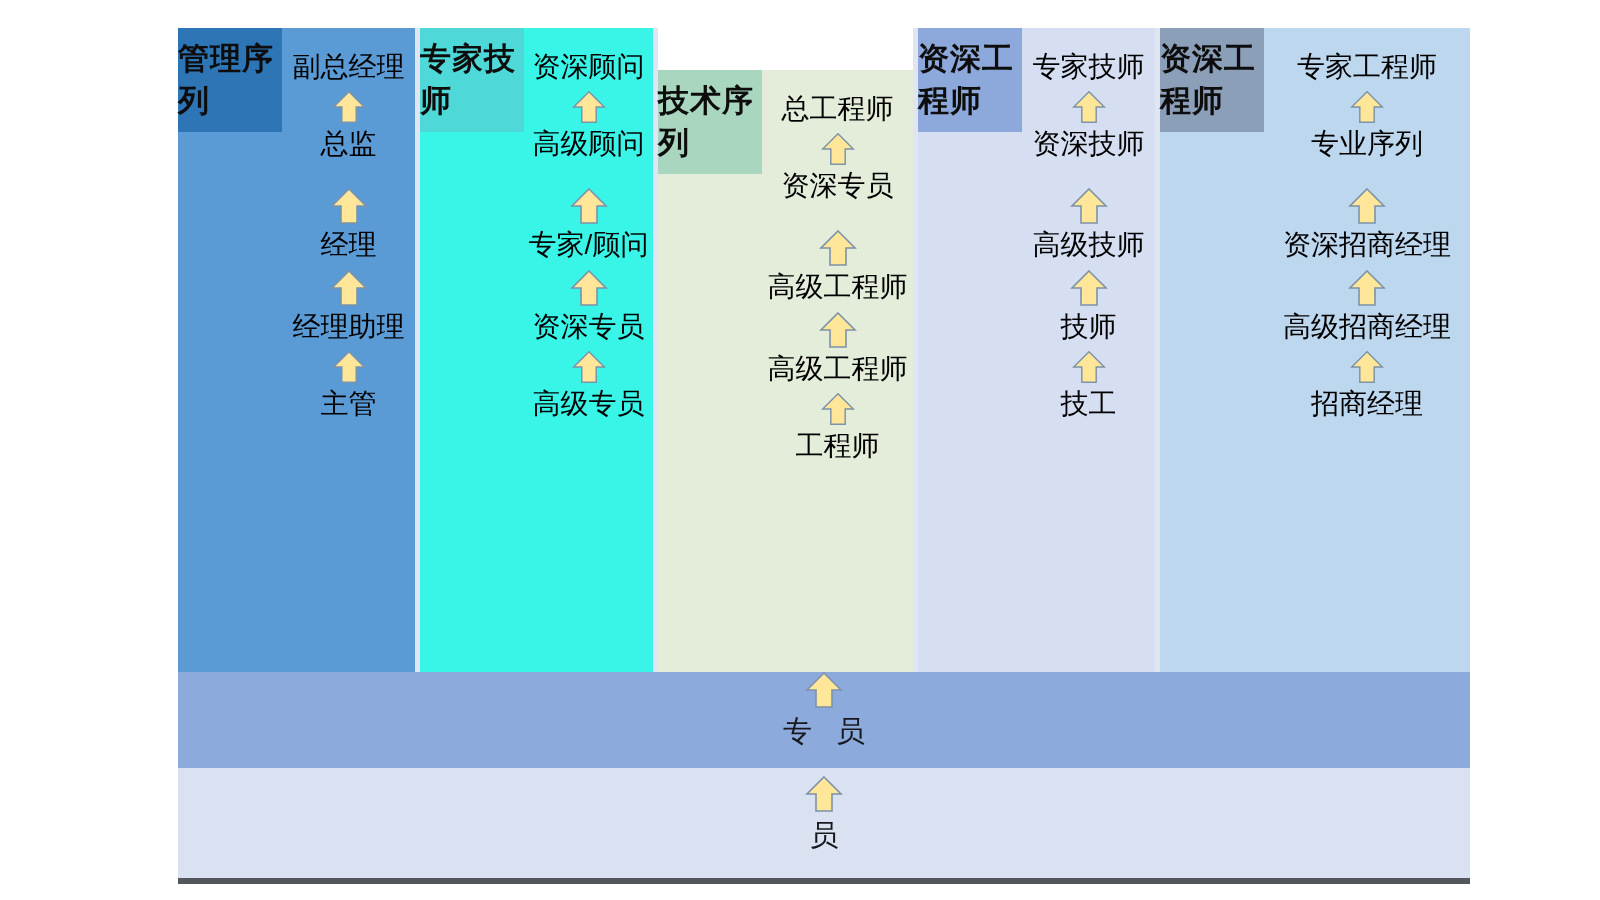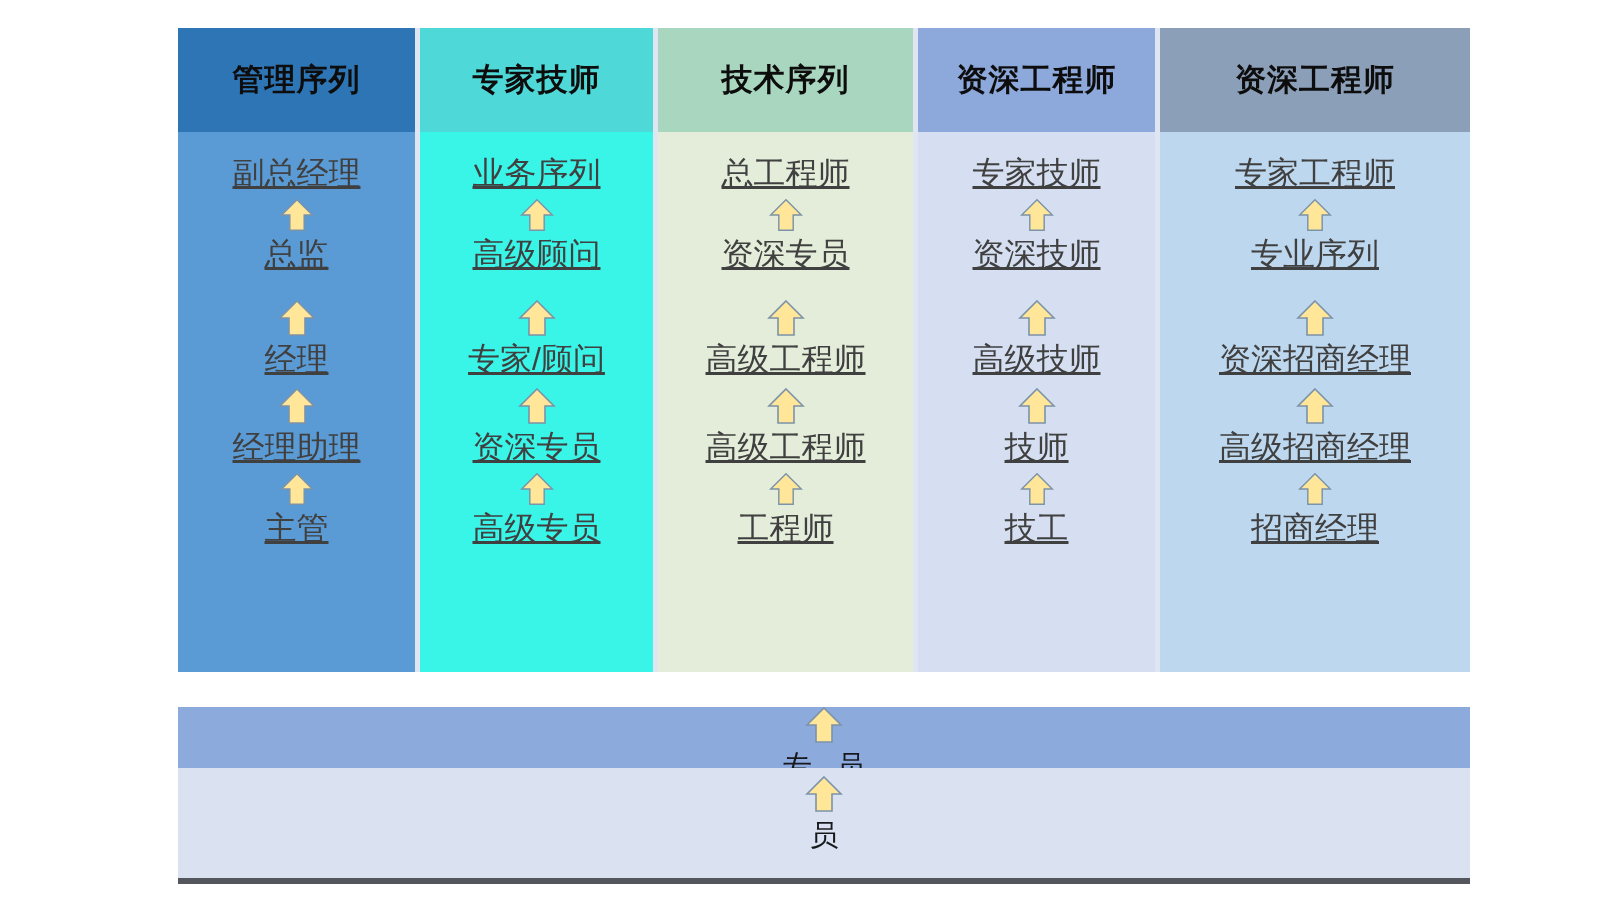--- a/index.html
+++ b/index.html
@@ -35,21 +35,21 @@
     top: 0;
     width: 1292px;
     height: 644px;
     display: flex;
     align-items: stretch;
   }
 
   .column {
     position: relative;
     display: flex;
-    flex-direction: column;
+    flex-direction: row;
     box-sizing: border-box;
     justify-content: center;
   }
 
   .col-gap {
     width: 5px;
     background: #dfe6f2;
     flex: 0 0 5px;
   }
 
@@ -69,26 +69,25 @@
     flex: 1 1 auto;
     display: flex;
     flex-direction: column;
     align-items: center;
     justify-content: flex-start;
     padding-top: 24px;
     box-sizing: border-box;
   }
 
   .rank {
-    font-size: 32px;
-    color: #404040;
+    font-size: 28px;
+    color: #000000;
     line-height: 1.1;
     text-align: center;
     white-space: nowrap;
-    text-decoration: underline;
   }
 
   
   .arrow {
     display: block;
     width: 40px;
     height: 40px;
     margin: 6px 0 4px 0;
   }
   .arrow.small { width: 36px; height: 36px; }
@@ -106,21 +105,20 @@
     display: flex;
     flex-direction: column;
     align-items: center;
     justify-content: flex-start;
     box-sizing: border-box;
   }
   #band-zhuanyuan {
     top: 644px;
     height: 96px;
     background: #8daadc;
-    margin-top: 35px;
   }
   #band-yuan {
     top: 740px;
     height: 110px;
     background: #dae1f0;
   }
   .band .band-label {
     font-size: 29px;
     color: #16181c;
     white-space: pre;
@@ -180,21 +178,21 @@
         </div>
       </div>
 
       <div class="col-gap"></div>
 
       <div class="column" style="flex:0 0 233px; background:#39F5E8;">
         <div class="col-header" style="background:#4FD8D8;">
           <span>专家技师</span>
         </div>
         <div class="col-body">
-          <div class="rank">业务序列</div>
+          <div class="rank">资深顾问</div>
           <span class="arrow small">
             <svg viewBox="0 0 40 40">
                 <polygon points="20,3 37,20 28,20 28,37 12,37 12,20 3,20" fill="#FFE699" stroke="#7C93A8" stroke-width="1.6"></polygon>
               </svg>
           </span>
           <div class="rank">高级顾问</div>
           <div class="gap-lg"></div>
           <span class="arrow">
             <svg viewBox="0 0 40 40">
                 <polygon points="20,3 37,20 28,20 28,37 12,37 12,20 3,20" fill="#FFE699" stroke="#7C93A8" stroke-width="1.6"></polygon>
@@ -212,21 +210,21 @@
             <svg viewBox="0 0 40 40">
                 <polygon points="20,3 37,20 28,20 28,37 12,37 12,20 3,20" fill="#FFE699" stroke="#7C93A8" stroke-width="1.6"></polygon>
               </svg>
           </span>
           <div class="rank">高级专员</div>
         </div>
       </div>
 
       <div class="col-gap"></div>
 
-      <div class="column" style="flex:0 0 255px; background:#E3EDD9;">
+      <div class="column" style="flex:0 0 255px; background:#E3EDD9;margin-top:42px;">
         <div class="col-header" style="background:#A9D6BE;">
           <span>技术序列</span>
         </div>
         <div class="col-body">
           <div class="rank">总工程师</div>
           <span class="arrow small">
             <svg viewBox="0 0 40 40">
                 <polygon points="20,3 37,20 28,20 28,37 12,37 12,20 3,20" fill="#FFE699" stroke="#7C93A8" stroke-width="1.6"></polygon>
               </svg>
           </span>

